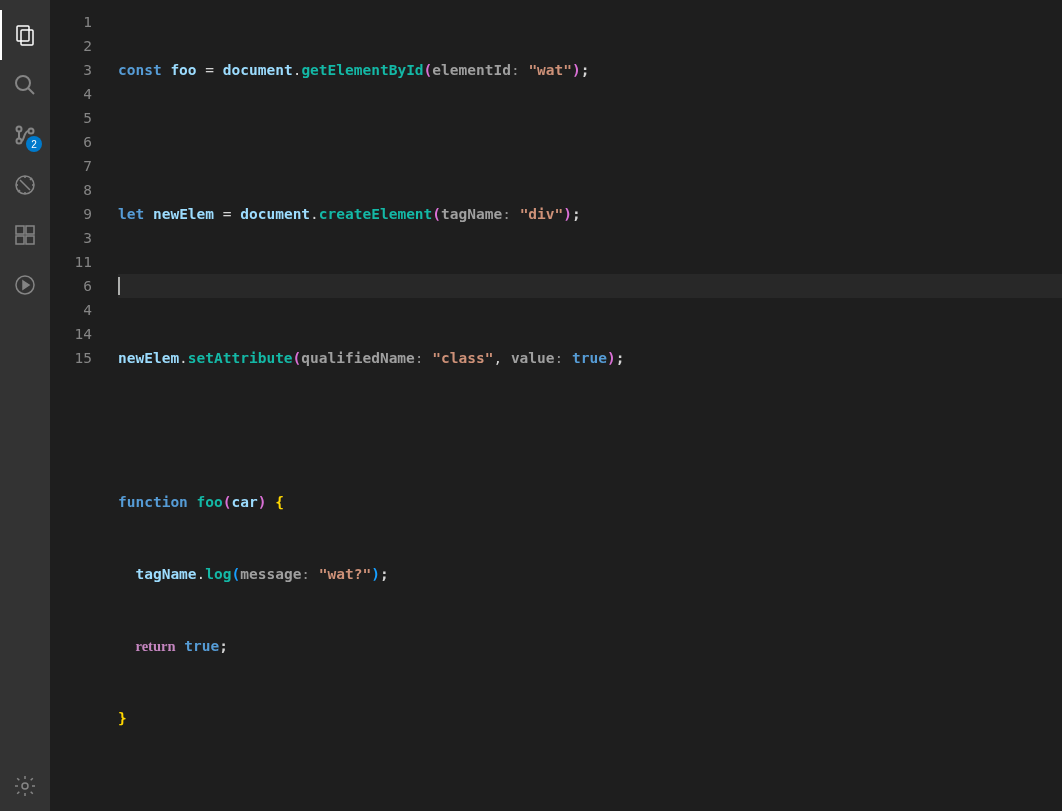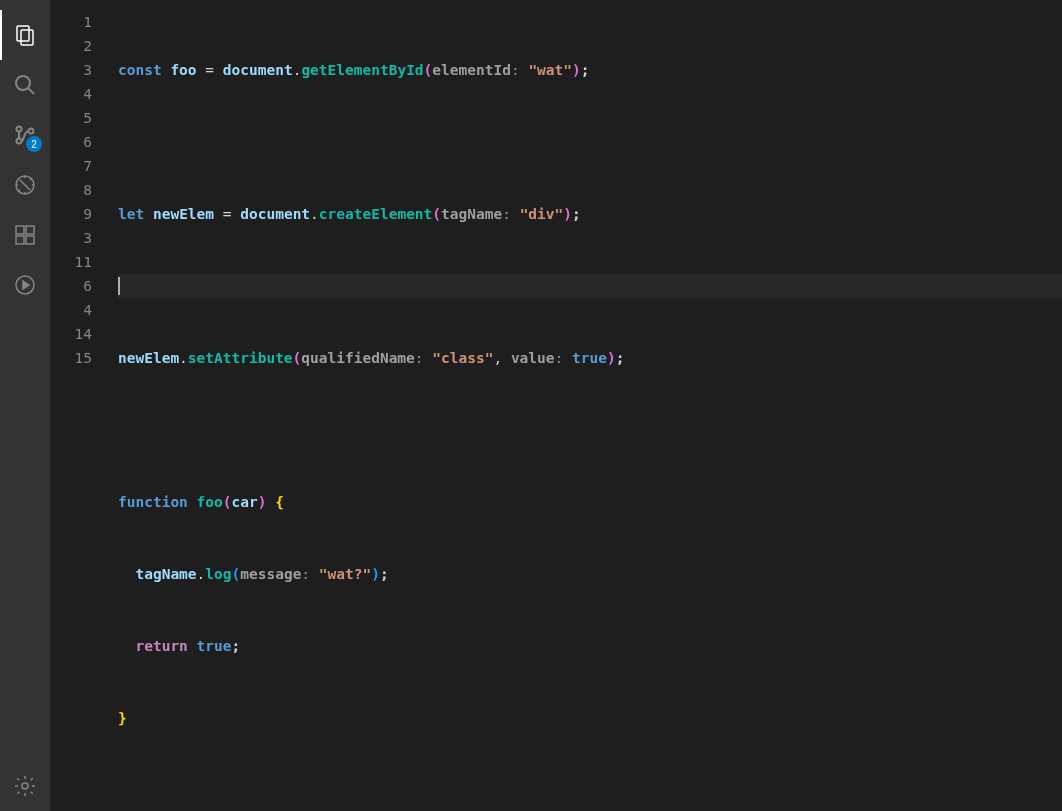--- a/index.html
+++ b/index.html
@@ -26,21 +26,21 @@
     
     .editor-wrap { flex: 1; display: flex; overflow: hidden; }
     .gutter { width: 68px; text-align: right; padding-right: 26px; color: #858585; font-size: 14.5px; line-height: 24px; padding-top: 10px; user-select: none; }
     .gutter div { height: 24px; }
     .code { flex: 1; font-size: 14.5px; line-height: 24px; padding-top: 10px; white-space: pre; position: relative; }
     .line { height: 24px; display: flex; align-items: center; }
     .line.current { background: #282828; }
     .cursor { display:inline-block; width:2px; height:18px; background:#aeafad; vertical-align: middle; }
     
     .tok-kw { color: #569cd6; }
-    .tok-kw2 { color: #c586c0; }
+    .tok-kw2 { color: #c586c0; font-family: Liberation Serif, serif; }
     .tok-var { color: #9cdcfe; }
     .tok-func { color: #14b8a6; }
     .tok-str { color: #ce9178; }
     .tok-bool { color: #569cd6; }
     .tok-hint { color: #929292; }
     .tok-hintn { color: #9f9f9f; font-weight: bold; }
     .tok-p { color: #d4d4d4; }
     .tok-brace { color: #ffd700; }
     .tok-paren { color: #da70d6; }
     .tok-paren2 { color: #179fff; }

